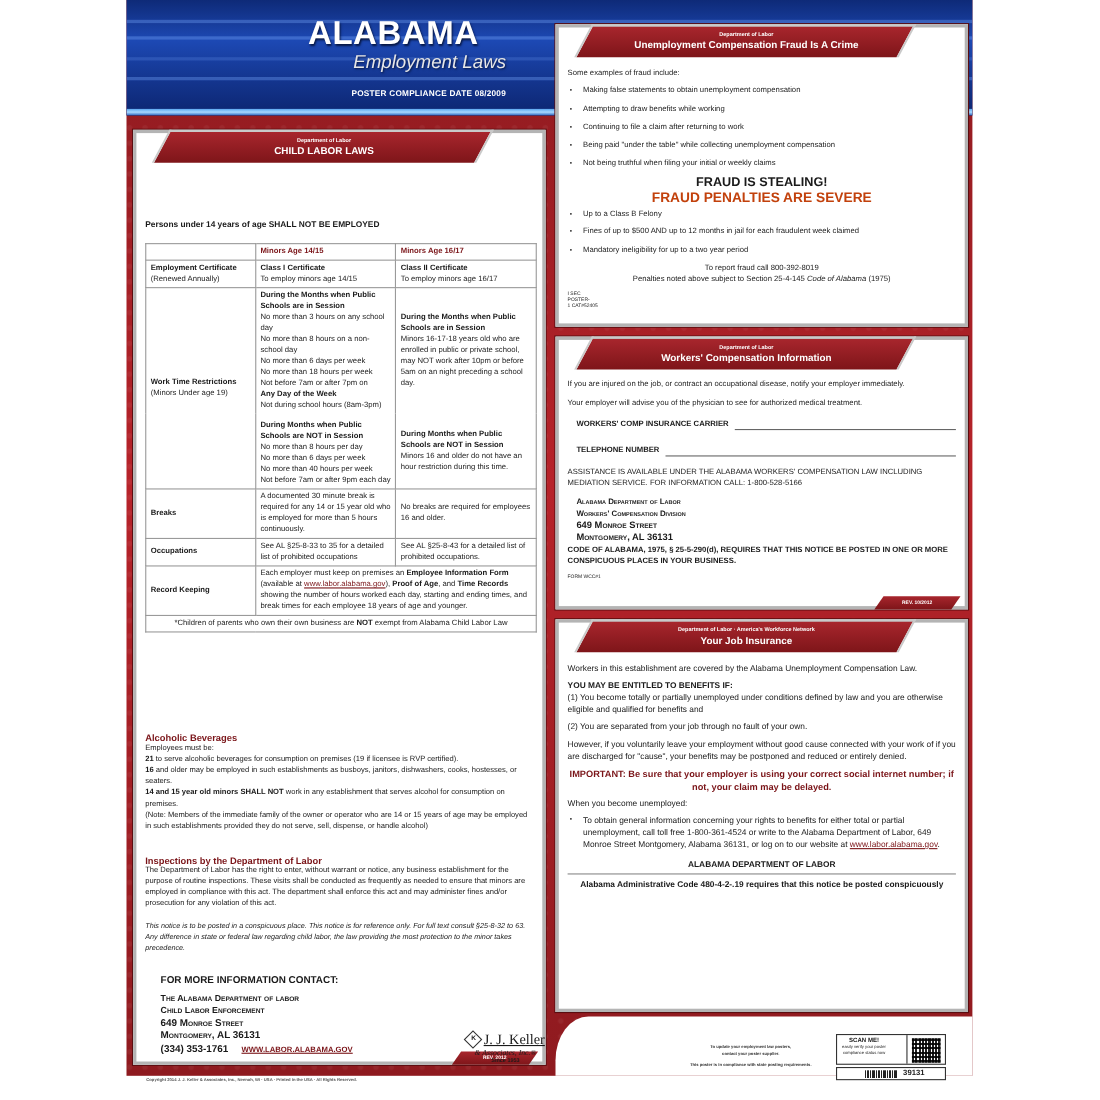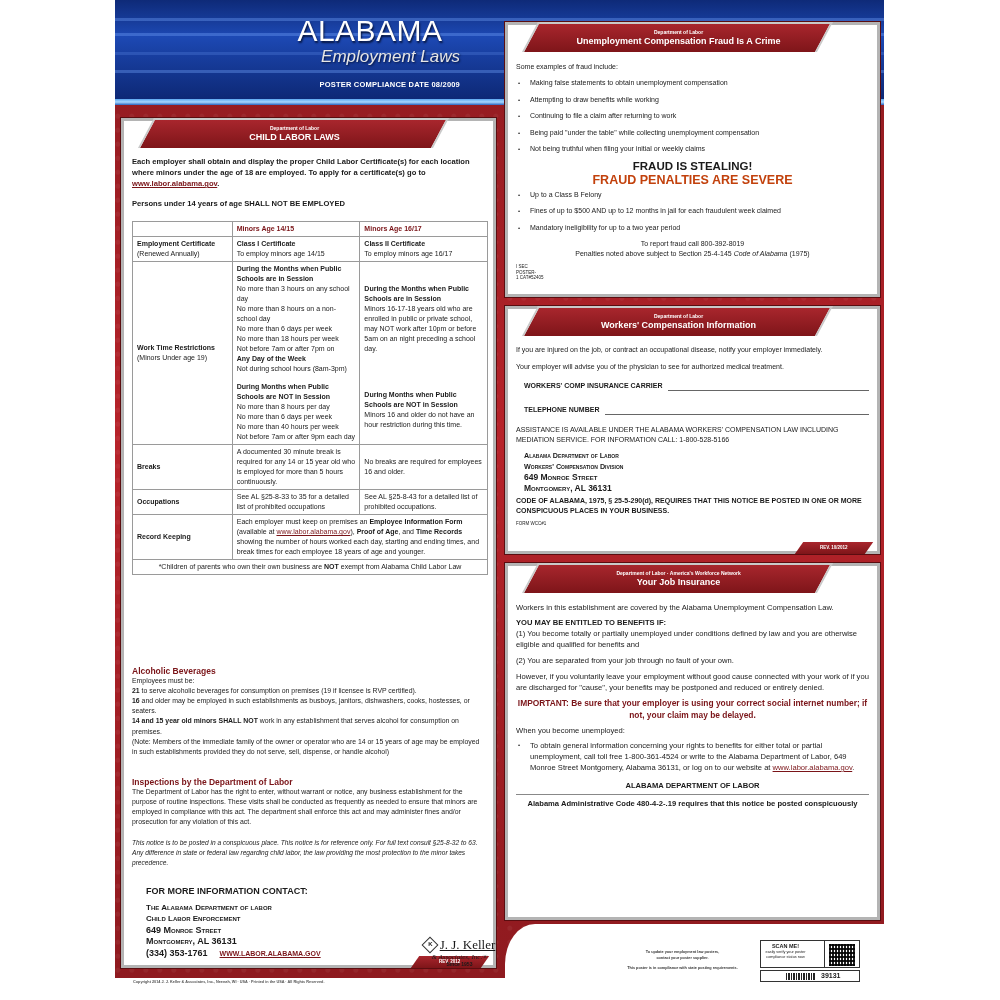--- a/index.html
+++ b/index.html
@@ -9,22 +9,22 @@
   .poster { position: absolute; left: 115px; top: 0; width: 769px; height: 978px;
     background:
       radial-gradient(circle at 20% 30%, rgba(255,255,255,0.05) 0 2px, transparent 3px) 0 0/14px 14px,
       linear-gradient(180deg, #8c1a1f 0%, #b7232a 45%, #8e1a1f 100%); }
 
   .banner { position: absolute; left: 0; top: 0; width: 769px; height: 105px;
     background: linear-gradient(180deg, #0e2a78 0%, #1d49b4 35%, #163a98 60%, #0c2570 100%); overflow: hidden; }
   .banner .streak { position: absolute; left: 0; right: 0; height: 3px; background: rgba(120,170,255,0.35); }
   .banner .edge { position: absolute; left: 0; right: 0; bottom: 0; height: 6px;
     background: linear-gradient(180deg, #5aa6f0, #a8d8ff 50%, #2a64c0); }
-  .banner-title { position: absolute; left: 165px; top: 14px; width: 180px; text-align: center;
-    color: #fff; font-weight: normal; font-size: 30px; letter-spacing: 0.5px; text-shadow: 1px 2px 2px #06153f; }
+  .banner-title { position: absolute; left: 165px; top: 14px; width: 180px; text-align: left;
+    color: #fff; font-weight: bold; font-size: 30px; letter-spacing: 0.5px; text-shadow: 1px 2px 2px #06153f; }
   .banner-sub { position: absolute; left: 150px; top: 47px; width: 195px; text-align: right;
     color: #e6e6e6; font-style: italic; font-size: 17px; text-shadow: 1px 1px 2px #06153f; }
   .banner-date { position: absolute; left: 150px; top: 80px; width: 195px; text-align: right;
     color: #fff; font-weight: bold; font-size: 7.5px; letter-spacing: 0.2px; }
 
   .panel { position: absolute; background: #fff; border: 3px solid #b4b4b4; box-shadow: 0 0 0 1px #5a0d10; }
   .panel-head { position: absolute; top: -3px; left: 14px; right: 60px; height: 30px;
     background: linear-gradient(180deg, #a8262d, #7e1519); color: #fff; text-align: center;
     border: 2px solid #c9c9c9; border-bottom: none; transform: skewX(-28deg); transform-origin: bottom left; }
   .panel-head .inner { transform: skewX(28deg); }
@@ -127,24 +127,20 @@
   </div>
 
   <div class="panel" id="child">
     <div class="panel-head">
       <div class="inner">
         <div class="dept">Department of Labor</div>
         <div class="title">CHILD LABOR LAWS</div>
       </div>
     </div>
 
-    <div class="pc intro">
-      <span>Each employer shall obtain and display the proper Child Labor Certificate(s) for each location where minors under the age of 18 are employed. To apply for a certificate(s) go to</span>
-      <span class="link">www.labor.alabama.gov</span>.
-    </div>
     <div class="pc under14">Persons under 14 years of age SHALL NOT BE EMPLOYED</div>
 
     <table class="cl">
       <tbody>
           <tr>
         <td class="lbl"></td>
         <td class="col h">Minors Age 14/15</td>
         <td class="col h">Minors Age 16/17</td>
       </tr>
       <tr>

